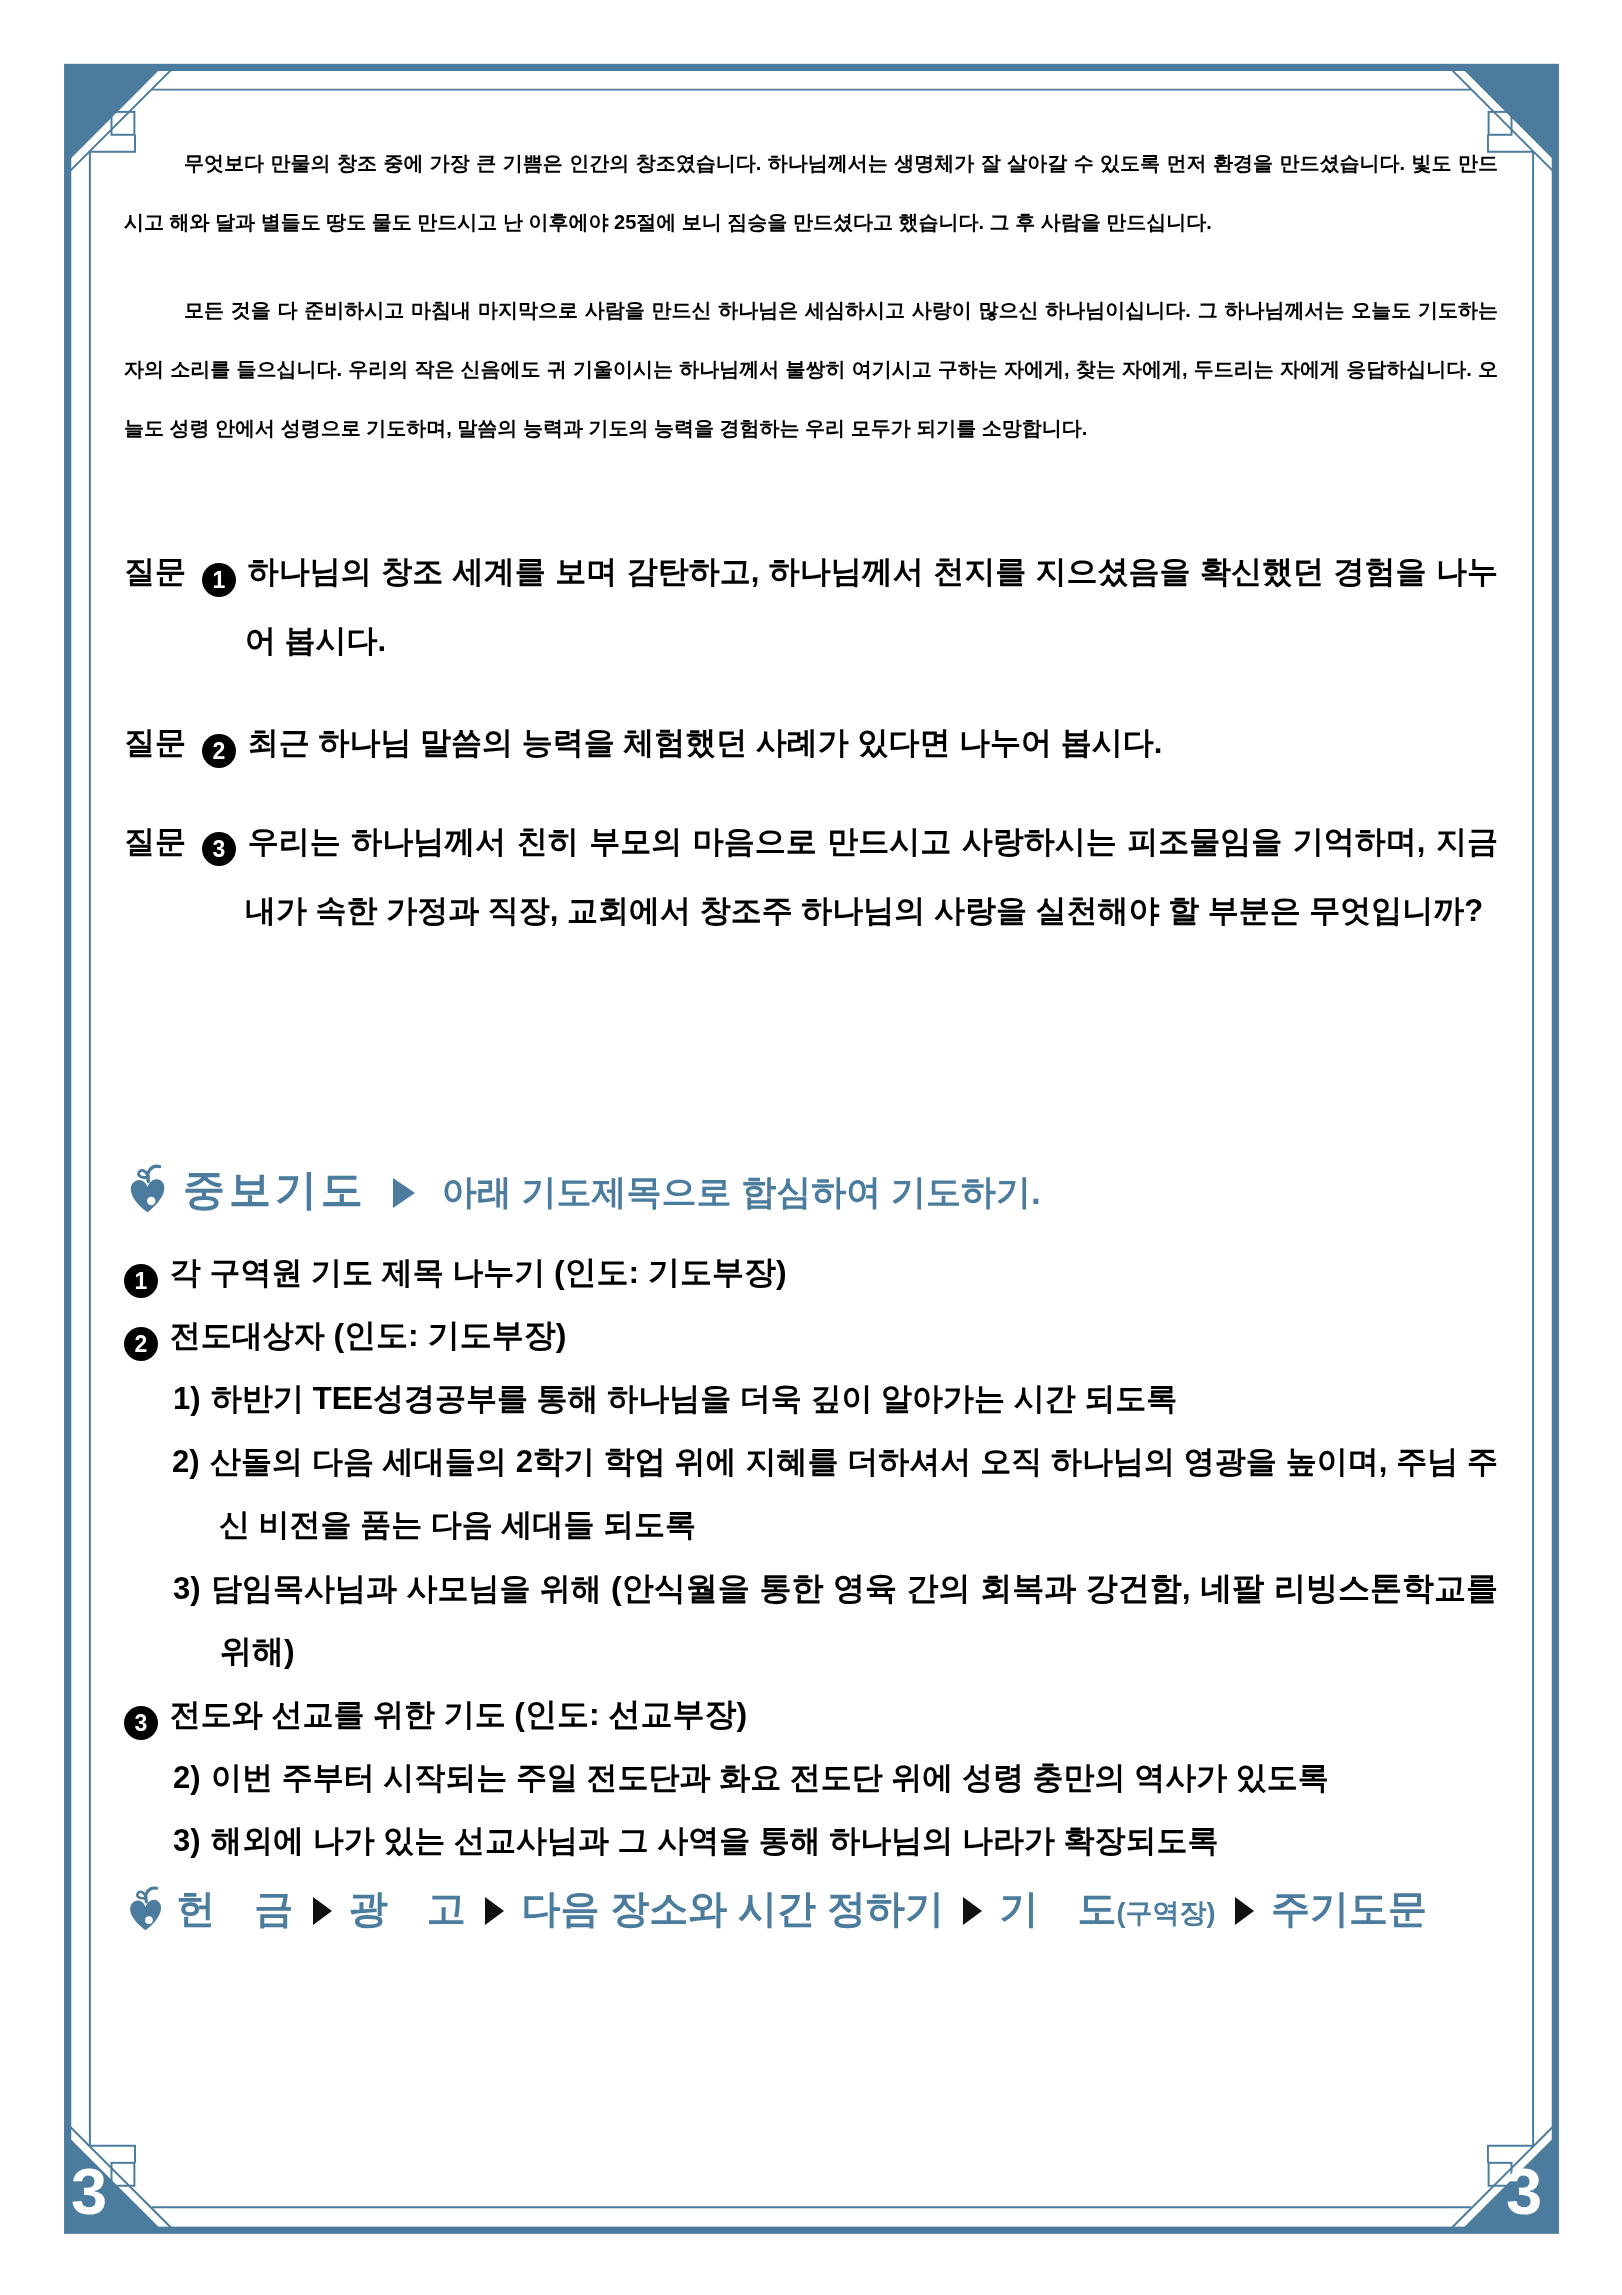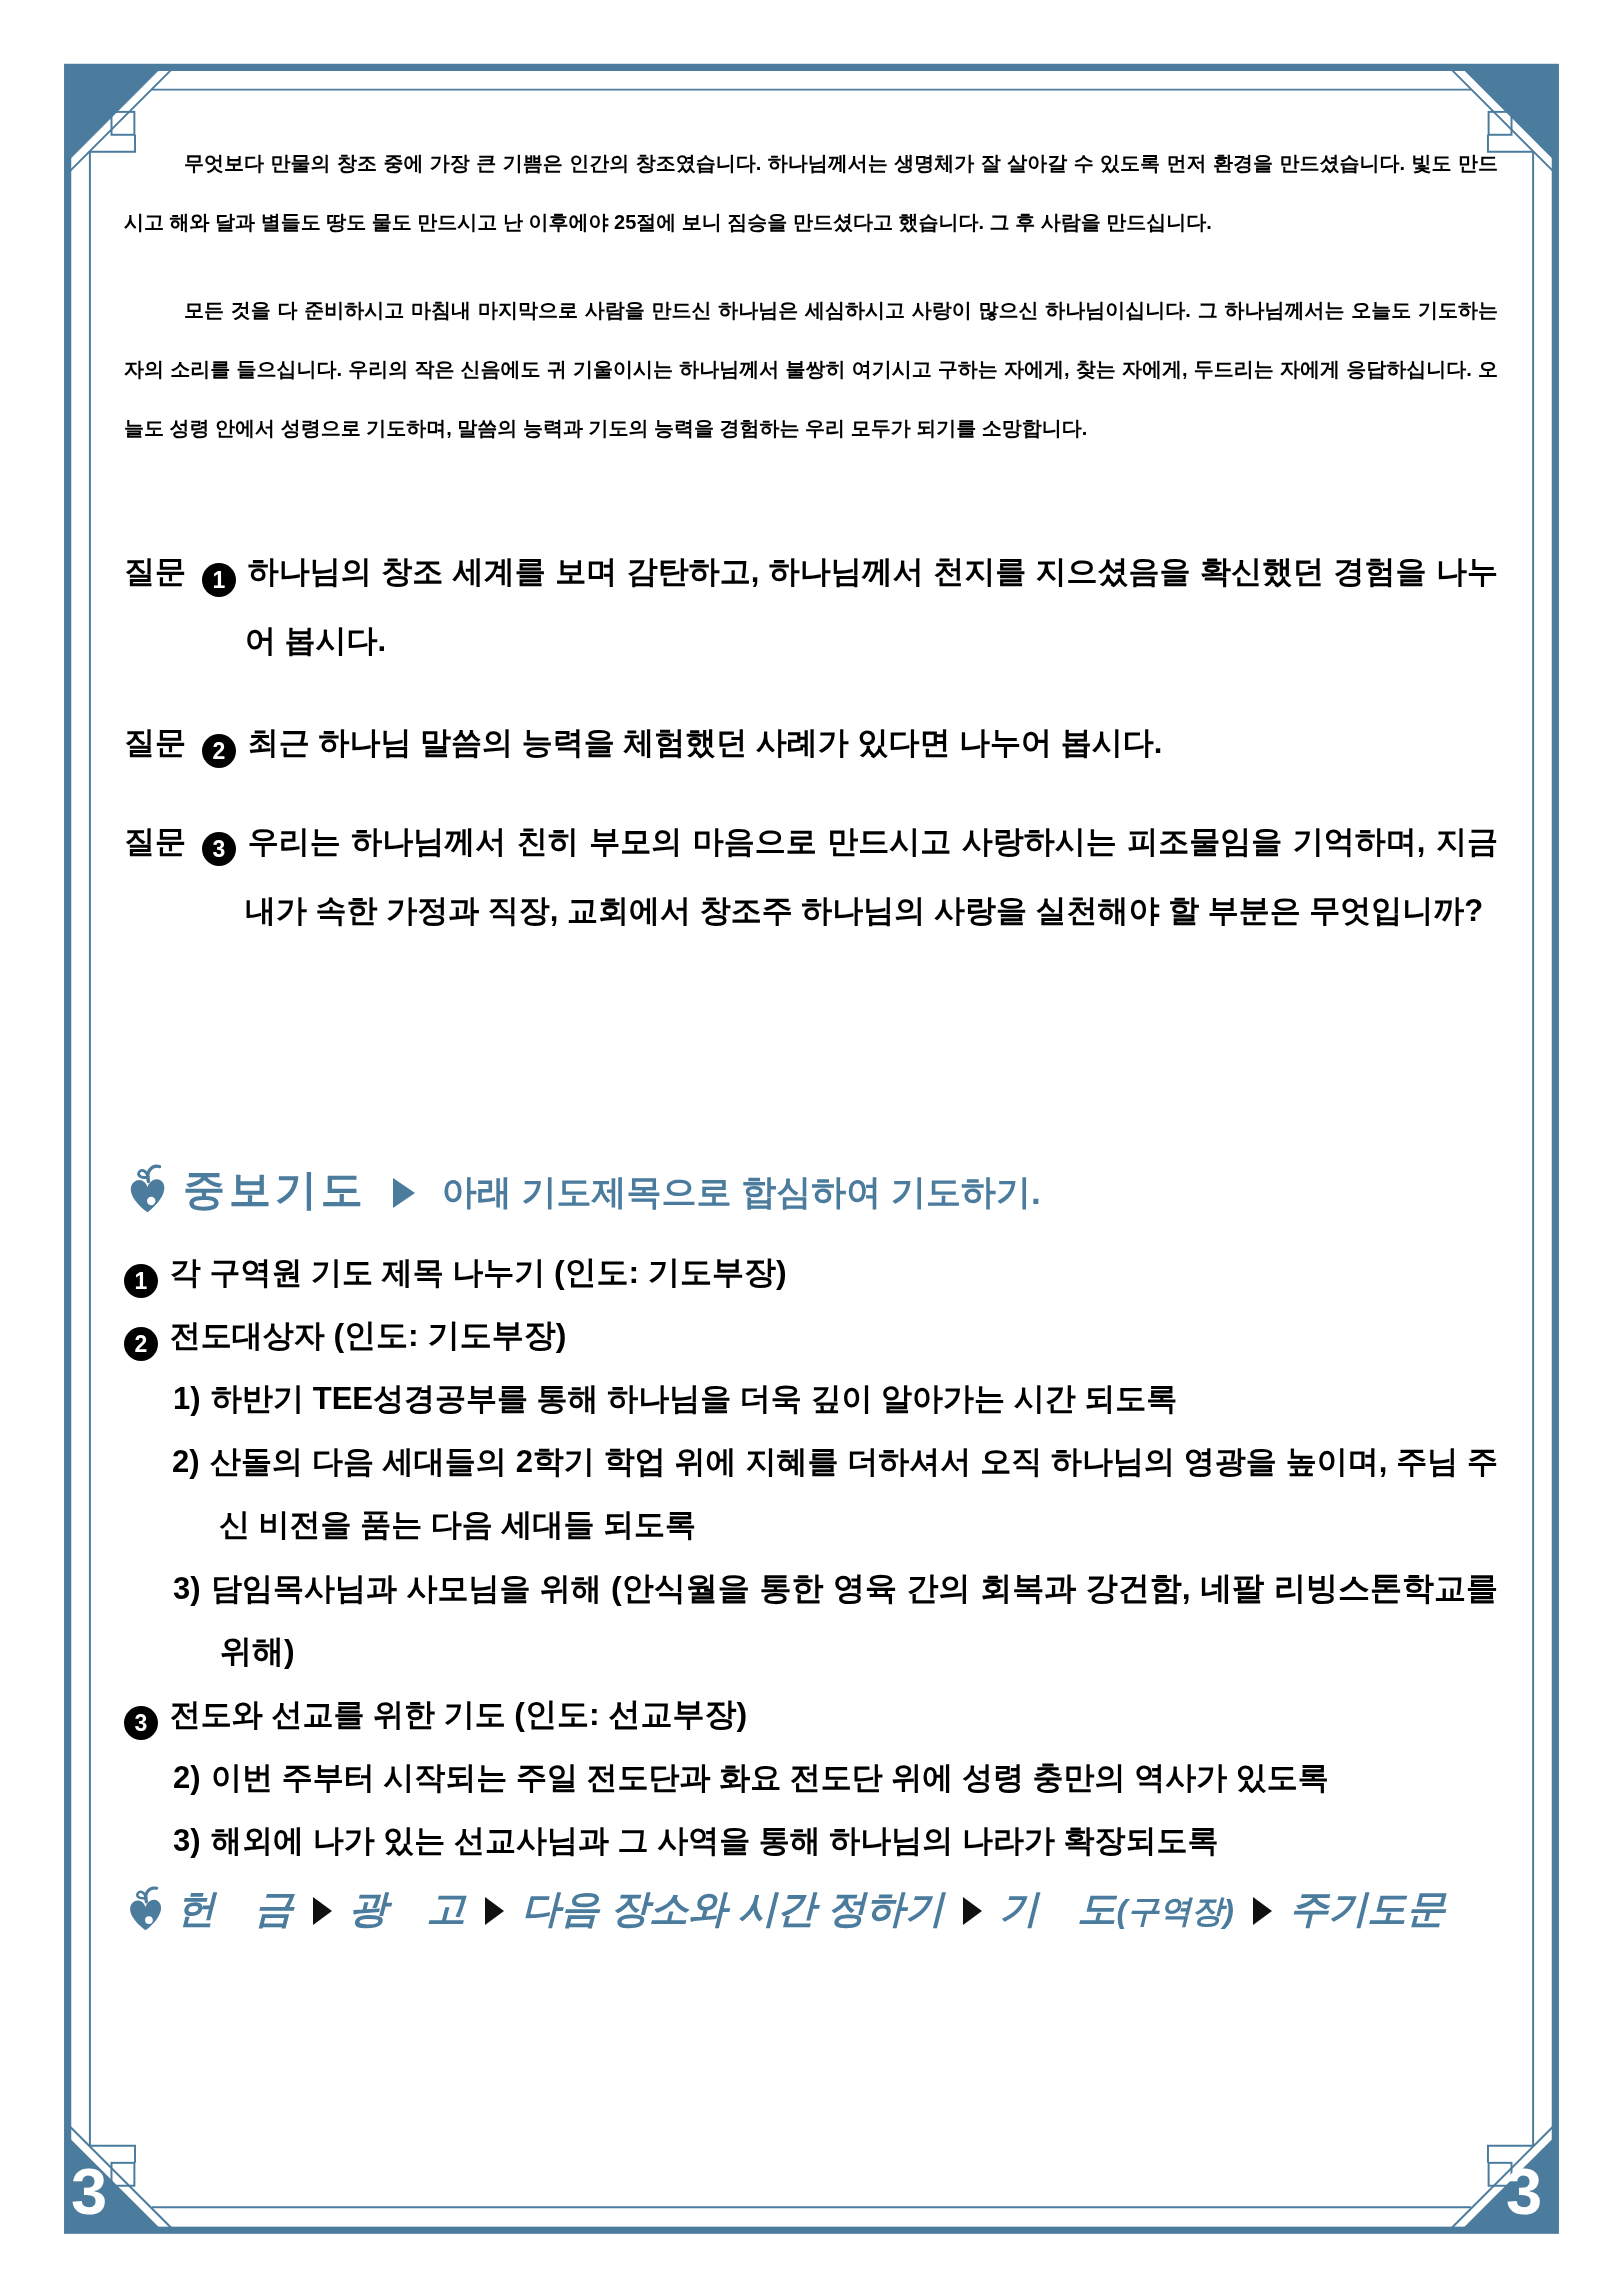--- a/index.html
+++ b/index.html
@@ -60,22 +60,22 @@
   .inter-sub { color:var(--accent); font-size:35px; font-weight:bold; }
 
   .plist { font-size:31px; font-weight:bold; }
   .pitem { line-height:63px; padding-left:49px; text-indent:-49px; text-align:justify; word-break:break-all; }
   .psub  { line-height:63px; margin-left:49px; padding-left:47px; text-indent:-47px; text-align:justify; word-break:break-all; }
   .psub.wrap2 { min-height:127px;margin-left:48px; }
   .sub-label { margin-right:10.5px; }
   .note { font-size:32px; font-weight:bold; }
 
   .footer-line { margin-top:9.8px; white-space:nowrap; color:var(--accent); }
-  .footer-seg { font-size:39px; font-weight:bold;font-style:italic; }
-  .footer-seg .small { font-size:32px; }
+  .footer-seg { font-size:39px; font-weight:bold; }
+  .footer-seg .small { font-size:27px; }
   .arrow-black {
     display:inline-block; width:0; height:0; vertical-align:-2.6px;
     border-left:19.6px solid #101010;
     border-top:14.4px solid transparent; border-bottom:14.4px solid transparent;
     margin:0 17px 0 19.6px;
   }
 </style>
 </head>
 <body>
 

